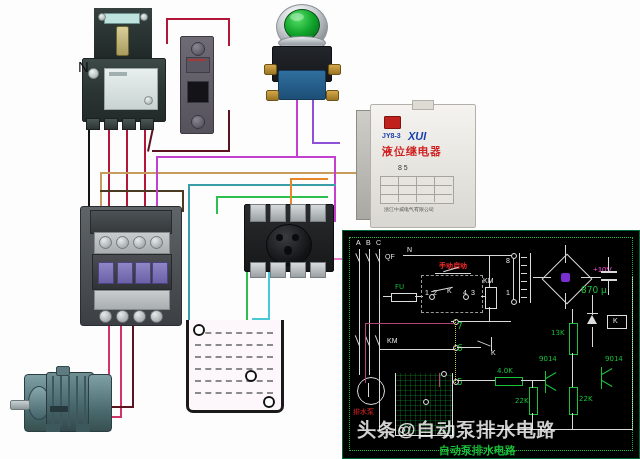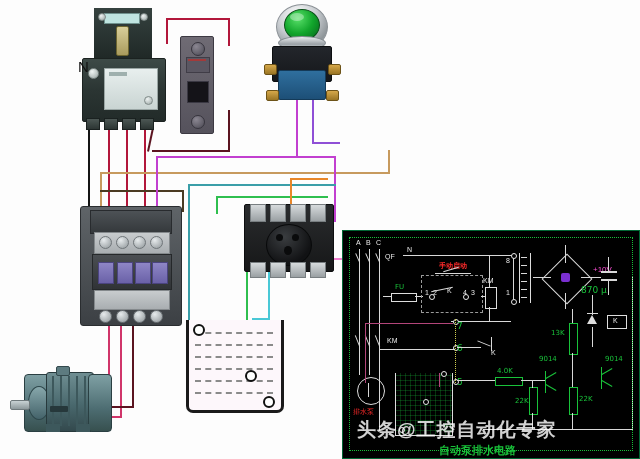--- a/index.html
+++ b/index.html
@@ -201,20 +201,37 @@
     <div class="sk-round abs" style="left:22px;top:28px;width:44px;height:40px;"></div>
     <div class="sk-hole abs" style="left:32px;top:38px;width:7px;height:7px;"></div>
     <div class="sk-hole abs" style="left:48px;top:38px;width:7px;height:7px;"></div>
     <div class="sk-hole abs" style="left:40px;top:50px;width:8px;height:9px;"></div>
     <div class="sk-term abs" style="left:6px;top:66px;width:14px;height:14px;"></div>
     <div class="sk-term abs" style="left:26px;top:66px;width:14px;height:14px;"></div>
     <div class="sk-term abs" style="left:46px;top:66px;width:14px;height:14px;"></div>
     <div class="sk-term abs" style="left:66px;top:66px;width:14px;height:14px;"></div>
   </div>
 
+  <div class="abs" style="left:356px;top:104px;width:118px;height:122px;">
+    <div class="rm-side abs" style="left:0;top:6px;width:16px;height:108px;"></div>
+    <div class="rm-body abs" style="left:14px;top:0;width:104px;height:122px;"></div>
+    <div class="abs" style="left:56px;top:-4px;width:20px;height:8px;background:#dedbd5;border:1px solid #b3b0a9;"></div>
+    <div class="rm-red abs" style="left:28px;top:12px;width:15px;height:11px;"></div>
+    <div class="abs rm-txt1" style="left:26px;top:28px;font-size:7px;">JY8-3</div>
+    <div class="abs rm-txt1" style="left:52px;top:26px;font-size:11px;font-style:italic;">XUI</div>
+    <div class="abs rm-txt2" style="left:26px;top:40px;font-size:11px;letter-spacing:1px;">液位继电器</div>
+    <div class="abs" style="left:42px;top:60px;font-size:7px;color:#3a3a3a;">8  5</div>
+    <div class="rm-grid abs" style="left:24px;top:72px;width:72px;height:26px;"></div>
+    <div class="abs" style="left:24px;top:81px;width:72px;height:1px;background:#a7a49d;"></div>
+    <div class="abs" style="left:24px;top:90px;width:72px;height:1px;background:#a7a49d;"></div>
+    <div class="abs" style="left:42px;top:72px;width:1px;height:26px;background:#a7a49d;"></div>
+    <div class="abs" style="left:60px;top:72px;width:1px;height:26px;background:#a7a49d;"></div>
+    <div class="abs" style="left:78px;top:72px;width:1px;height:26px;background:#a7a49d;"></div>
+    <div class="abs" style="left:28px;top:102px;font-size:5px;color:#555;">浙江中威电气有限公司</div>
+  </div>
 
   <div class="abs tank" style="left:186px;top:320px;width:92px;height:90px;">
     <div class="tank-dash" style="left:6px;top:12px;width:78px;"></div>
     <div class="tank-dash" style="left:6px;top:24px;width:78px;"></div>
     <div class="tank-dash" style="left:6px;top:36px;width:78px;"></div>
     <div class="tank-dash" style="left:6px;top:48px;width:78px;"></div>
     <div class="tank-dash" style="left:6px;top:60px;width:78px;"></div>
     <div class="tank-dash" style="left:6px;top:72px;width:78px;"></div>
     <div class="tank-node abs" style="left:4px;top:4px;"></div>
     <div class="tank-node abs" style="left:56px;top:50px;"></div>
@@ -376,17 +393,17 @@
     <div class="s-node" style="left:56px;top:196px;"></div>
     <div class="s-line" style="left:36px;top:118px;width:1px;height:82px;"></div>
     <div class="s-line" style="left:36px;top:118px;width:76px;height:1px;"></div>
 
     <div class="abs" style="left:22px;top:92px;width:1px;height:60px;background:#b3457a;"></div>
     <div class="abs" style="left:22px;top:92px;width:88px;height:1px;background:#b3457a;"></div>
     <div class="abs" style="left:96px;top:142px;width:1px;height:14px;background:#b3457a;"></div>
 
     <div class="abs" style="left:6px;top:6px;width:282px;height:212px;border:1px dotted #19c23a;pointer-events:none;"></div>
 
-    <div class="wm" style="left:14px;top:186px;">头条@工控自动化专家</div>
+    <div class="wm" style="left:14px;top:186px;">头条@自动泵排水电路</div>
     <div class="s-txt" style="left:96px;top:212px;font-size:11px;font-weight:bold;">自动泵排水电路</div>
   </div>
 
 </div>
 
 </body></html>

